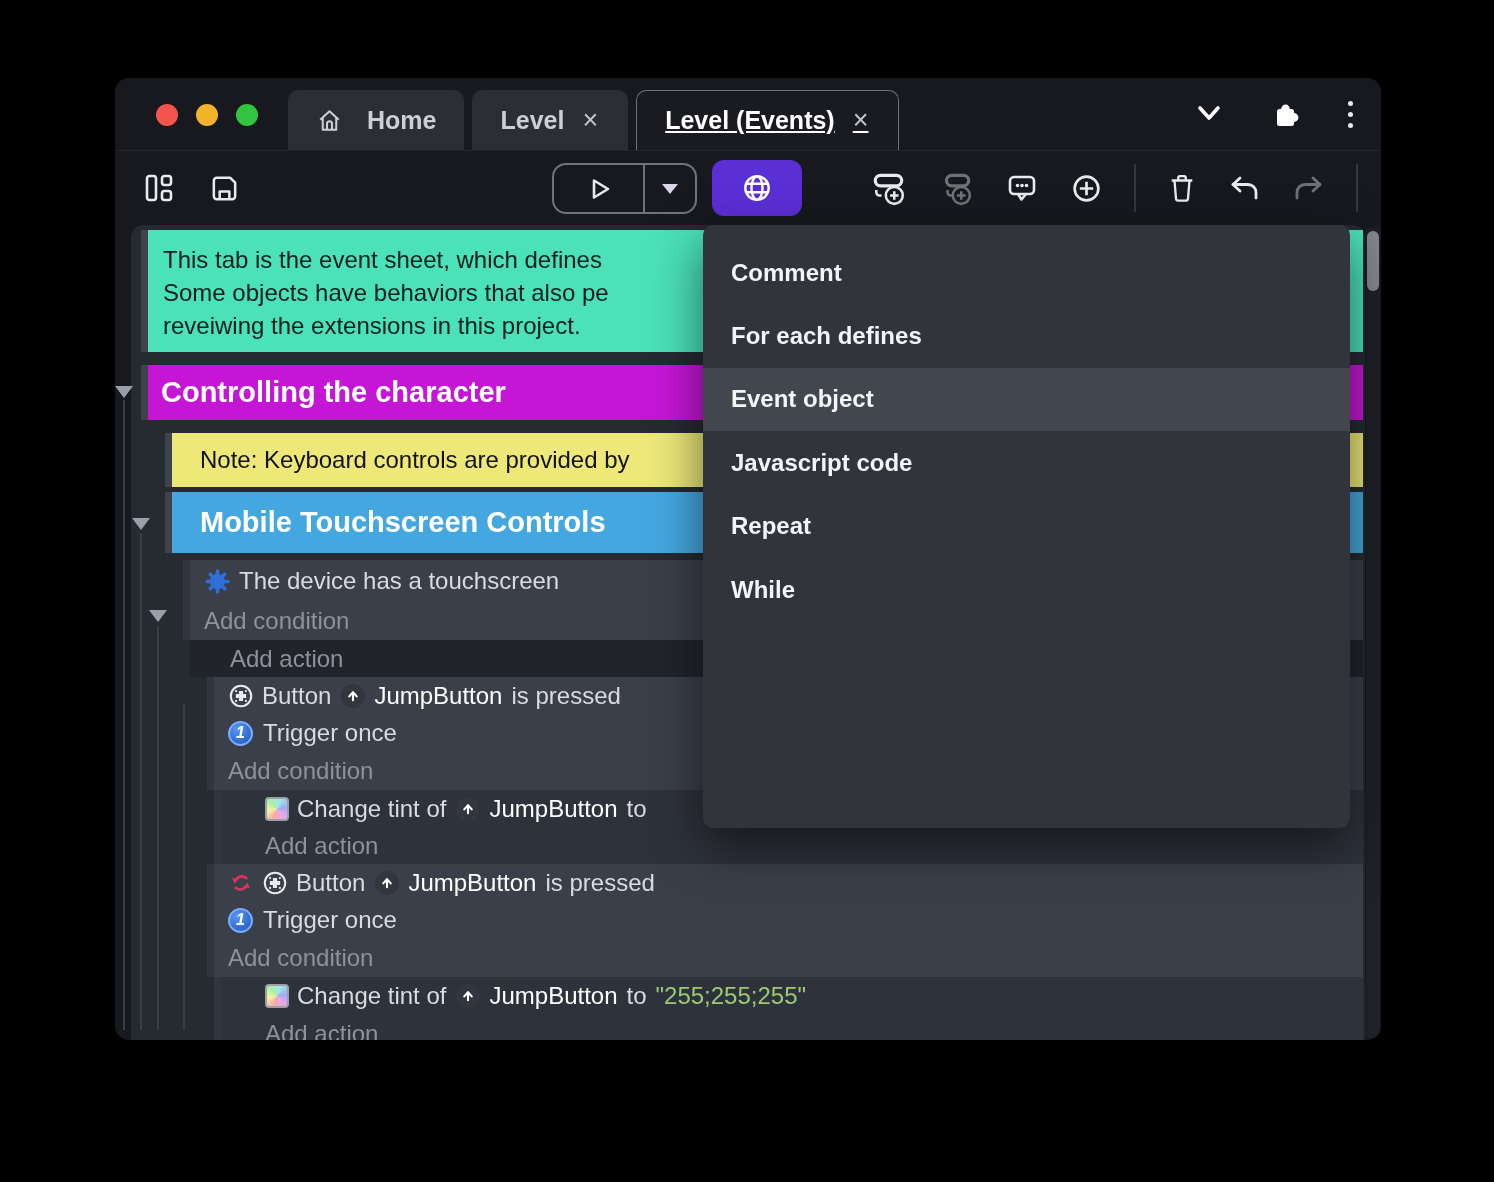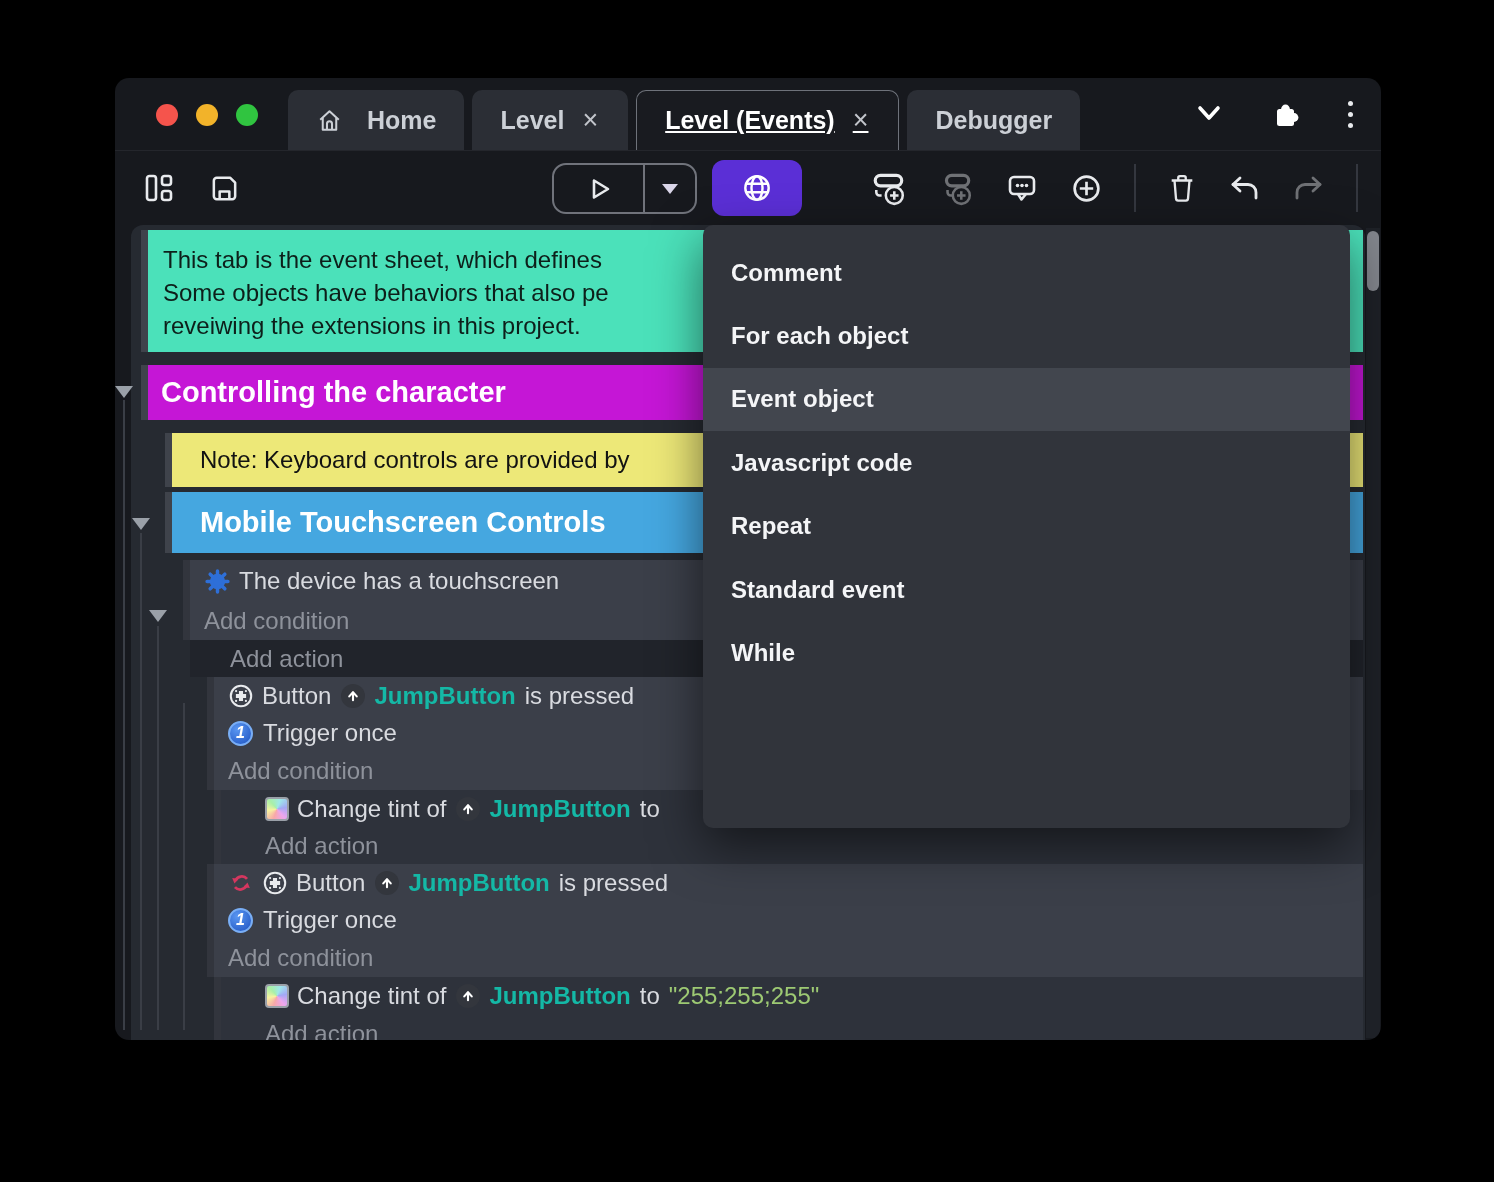--- a/index.html
+++ b/index.html
@@ -50,21 +50,21 @@
   .blk.comment { background:#4be1ba; color:#0d1f1a; font-size:24px; line-height:33px; padding:13px 0 0 15px; }
   .blk.group-m { background:#c516d6; color:#fff; font-size:29px; font-weight:bold; line-height:55px; padding-left:13px; }
   .blk.note { background:#ede878; color:#121212; font-size:24px; line-height:54px; padding-left:28px; }
   .blk.group-b { background:#45a7e0; color:#fff; font-size:29px; font-weight:bold; line-height:61px; padding-left:28px; }
   .blk.cond { background:#3b3f49; border-left-color:#32353d; }
   .blk.actionrow { background:#2e323b; border-left-color:#32353d; display:flex; align-items:center; }
   .blk.addaction-dark { background:#21242b; border-left:none; display:flex; align-items:center; }
 
   .erow { display:flex; align-items:center; height:37.6px; padding-left:14px; font-size:24px; color:#d9dbe0; white-space:nowrap; }
   .muted { color:#8e929b; }
-  .objname { color:#14b8a6; font-weight:bold; }
+  .objname { color:#ffffff; font-weight:normal; }
   .strval { color:#9dc973; }
   .sp { width:9px; flex:none; }
 
   .badge { flex:none; width:24px; height:24px; border-radius:50%; background:#33363d;
     display:inline-flex; align-items:center; justify-content:center; margin:0 9px 0 10px; }
   .once { flex:none; width:25px; height:25px; border-radius:50%; color:#fff; font-size:16px; font-weight:bold; font-style:italic;
     display:inline-flex; align-items:center; justify-content:center; margin-right:10px;
     background:radial-gradient(circle at 35% 30%, #5a97f2, #1d52c0); border:2px solid #79aef5; }
   .tint { flex:none; width:24px; height:24px; border-radius:4px; margin-right:8px; border:2px solid #9aa0a8;
     background:conic-gradient(from 200deg,#f8a8a8,#f7f3a0,#a8f0a8,#9fe8ea,#a3a8f5,#eda6ec,#f8a8a8); }
@@ -107,23 +107,20 @@
         </span>
         <span>Home</span>
       </div>
       <div class="tab">
         <span>Level</span>
         <span class="close">×</span>
       </div>
       <div class="tab active">
         <span>Level (Events)</span>
         <span class="close">×</span>
-      </div>
-      <div class="tab">
-        <span>Debugger</span>
       </div>
     </div>
     <div class="winicons">
       <span class="tbtn">
         <span>
           <svg width="30" height="22" viewBox="0 0 30 22">
               <path d="M6 5 L15 15 L24 5" fill="none" stroke="#fff" stroke-width="3.6" stroke-linecap="round" stroke-linejoin="round"></path>
             </svg>
         </span>
       </span>
@@ -470,21 +467,20 @@
   <div class="tri" style="left:0px;  top:308px;"></div>
   <div class="tri" style="left:17px; top:440px;"></div>
   <div class="tri" style="left:34px; top:532px;"></div>
 
   <div class="scroll-track">
     <div class="scroll-thumb"></div>
   </div>
 
   <div class="menu">
     <div class="mitem">Comment</div>
-    <div class="mitem">For each object</div>
+    <div class="mitem">For each defines</div>
     <div class="mitem hl">Event object</div>
     <div class="mitem">Javascript code</div>
     <div class="mitem">Repeat</div>
-    <div class="mitem">Standard event</div>
     <div class="mitem">While</div>
   </div>
 
 </div>
 
 </body></html>

